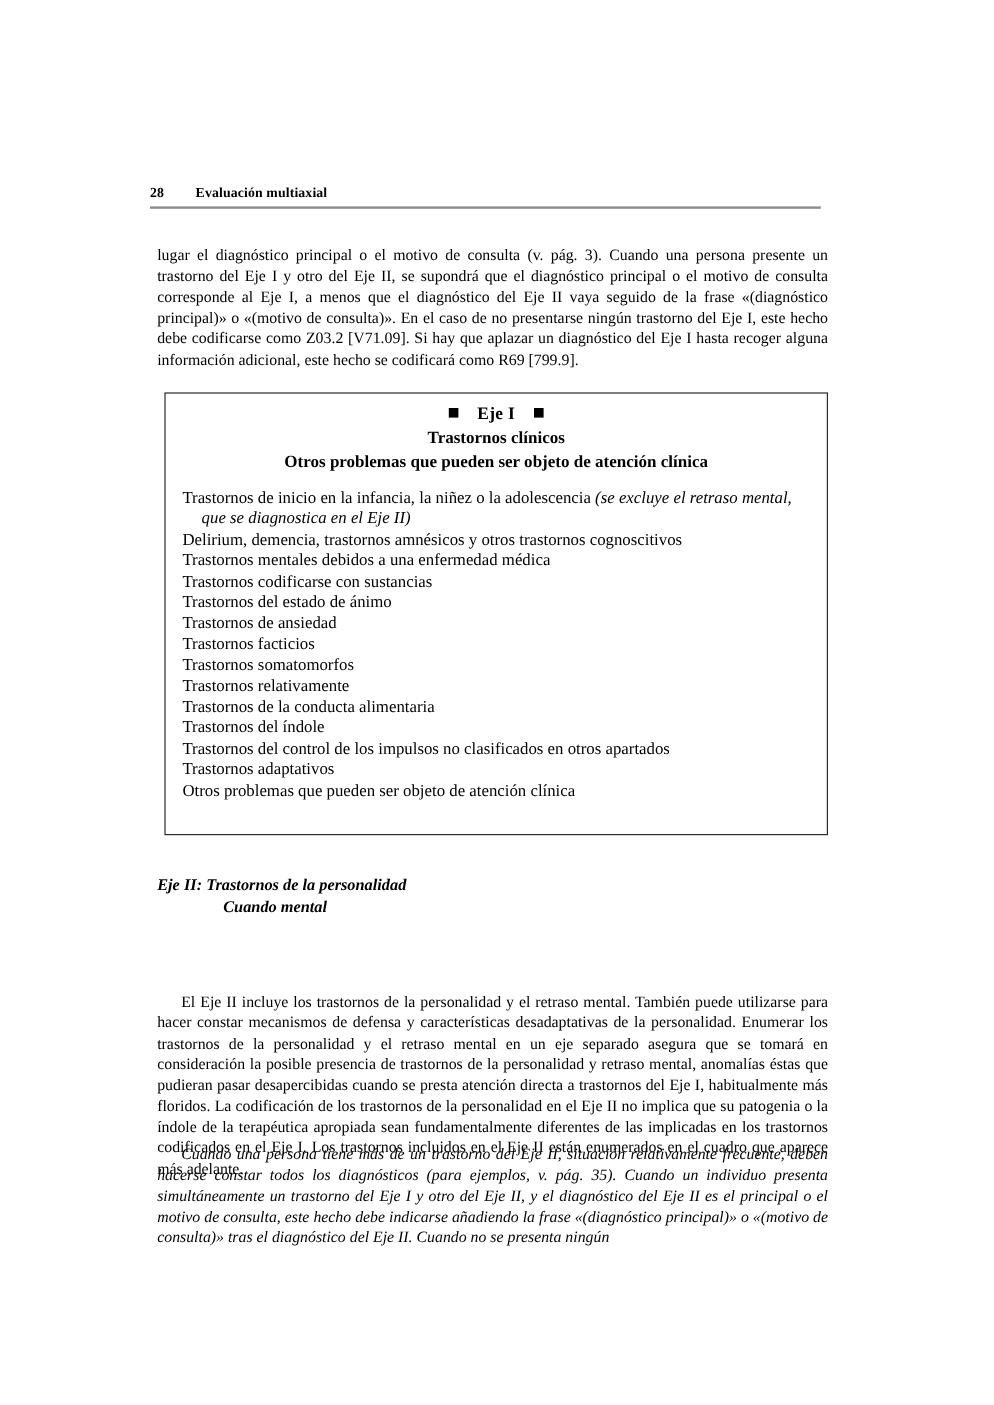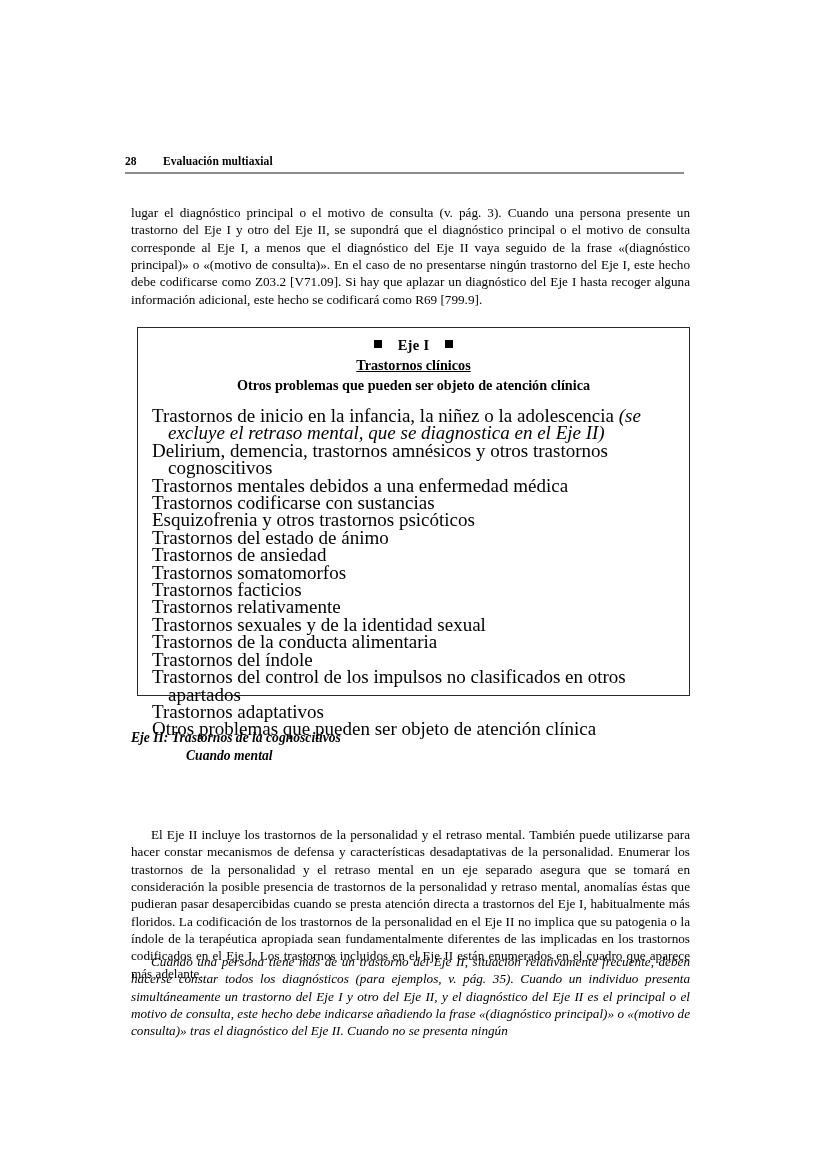--- a/index.html
+++ b/index.html
@@ -104,39 +104,38 @@
     width: 8px;
     height: 8px;
     background: #000000;
     position: relative;
     top: -1px;
   }
   .axis-subtitle {
     font-size: 14.2px;
     line-height: 19px;
     margin-top: 1px;
-    text-decoration: underline;
   }
   .axis-subtitle2 {
     font-size: 14.2px;
     line-height: 19px;
     margin-top: 1px;
   }
 
   .axis-list {
     margin: 0;
     padding: 0;
     list-style: none;
     position: absolute;
     left: 14px;
     top: 79px;
     right: 12px;
   }
   .axis-list li {
-    font-size: 19px;
+    font-size: 14px;
     line-height: 17.4px;
     padding-left: 16px;
     text-indent: -16px;
     margin-bottom: 0px;
   }
   .axis-list li .it {
     font-style: italic;
   }
 
   
@@ -182,37 +181,35 @@
         <span class="sq"></span>
       </div>
       <div class="axis-subtitle">Trastornos clínicos</div>
       <div class="axis-subtitle2">Otros problemas que pueden ser objeto de atención clínica</div>
     </div>
     <ul class="axis-list" id="axis-list">
         <li><span>Trastornos de inicio en la infancia, la niñez o la adolescencia </span><span class="it">(se excluye el retraso mental, que se diagnostica en el Eje II)</span></li>
         <li><span>Delirium, demencia, trastornos amnésicos y otros trastornos cognoscitivos</span></li>
         <li><span>Trastornos mentales debidos a una enfermedad médica</span></li>
         <li><span>Trastornos codificarse con sustancias</span></li>
-        <li><span>Esquizofrenia y otros trastornos psicóticos</span></li>
         <li><span>Trastornos del estado de ánimo</span></li>
         <li><span>Trastornos de ansiedad</span></li>
+        <li><span>Trastornos facticios</span></li>
         <li><span>Trastornos somatomorfos</span></li>
-        <li><span>Trastornos facticios</span></li>
         <li><span>Trastornos relativamente</span></li>
-        <li><span>Trastornos sexuales y de la identidad sexual</span></li>
         <li><span>Trastornos de la conducta alimentaria</span></li>
         <li><span>Trastornos del índole</span></li>
         <li><span>Trastornos del control de los impulsos no clasificados en otros apartados</span></li>
         <li><span>Trastornos adaptativos</span></li>
         <li><span>Otros problemas que pueden ser objeto de atención clínica</span></li>
       </ul>
   </div>
 
   <div class="eje2-head">
-    <div class="l1">Eje II: Trastornos de la cognoscitivos</div>
+    <div class="l1">Eje II: Trastornos de la personalidad</div>
     <div class="l2">Cuando mental</div>
   </div>
 
   <div class="col" id="para-eje2-a">
     <p class="body indent">El Eje II incluye los trastornos de la personalidad y el retraso mental. También puede utilizarse para hacer constar mecanismos de defensa y características desadaptativas de la personalidad. Enumerar los trastornos de la personalidad y el retraso mental en un eje separado asegura que se tomará en consideración la posible presencia de trastornos de la personalidad y retraso mental, anomalías éstas que pudieran pasar desapercibidas cuando se presta atención directa a trastornos del Eje I, habitualmente más floridos. La codificación de los trastornos de la personalidad en el Eje II no implica que su patogenia o la índole de la terapéutica apropiada sean fundamentalmente diferentes de las implicadas en los trastornos codificados en el Eje I. Los trastornos incluidos en el Eje II están enumerados en el cuadro que aparece más adelante.</p>
   </div>
 
   <div class="col" id="para-eje2-b">
     <p class="body indent">Cuando una persona tiene más de un trastorno del Eje II, situación relativamente frecuente, deben hacerse constar todos los diagnósticos (para ejemplos, v. pág. 35). Cuando un individuo presenta simultáneamente un trastorno del Eje I y otro del Eje II, y el diagnóstico del Eje II es el principal o el motivo de consulta, este hecho debe indicarse añadiendo la frase «(diagnóstico principal)» o «(motivo de consulta)» tras el diagnóstico del Eje II. Cuando no se presenta ningún</p>
   </div>

